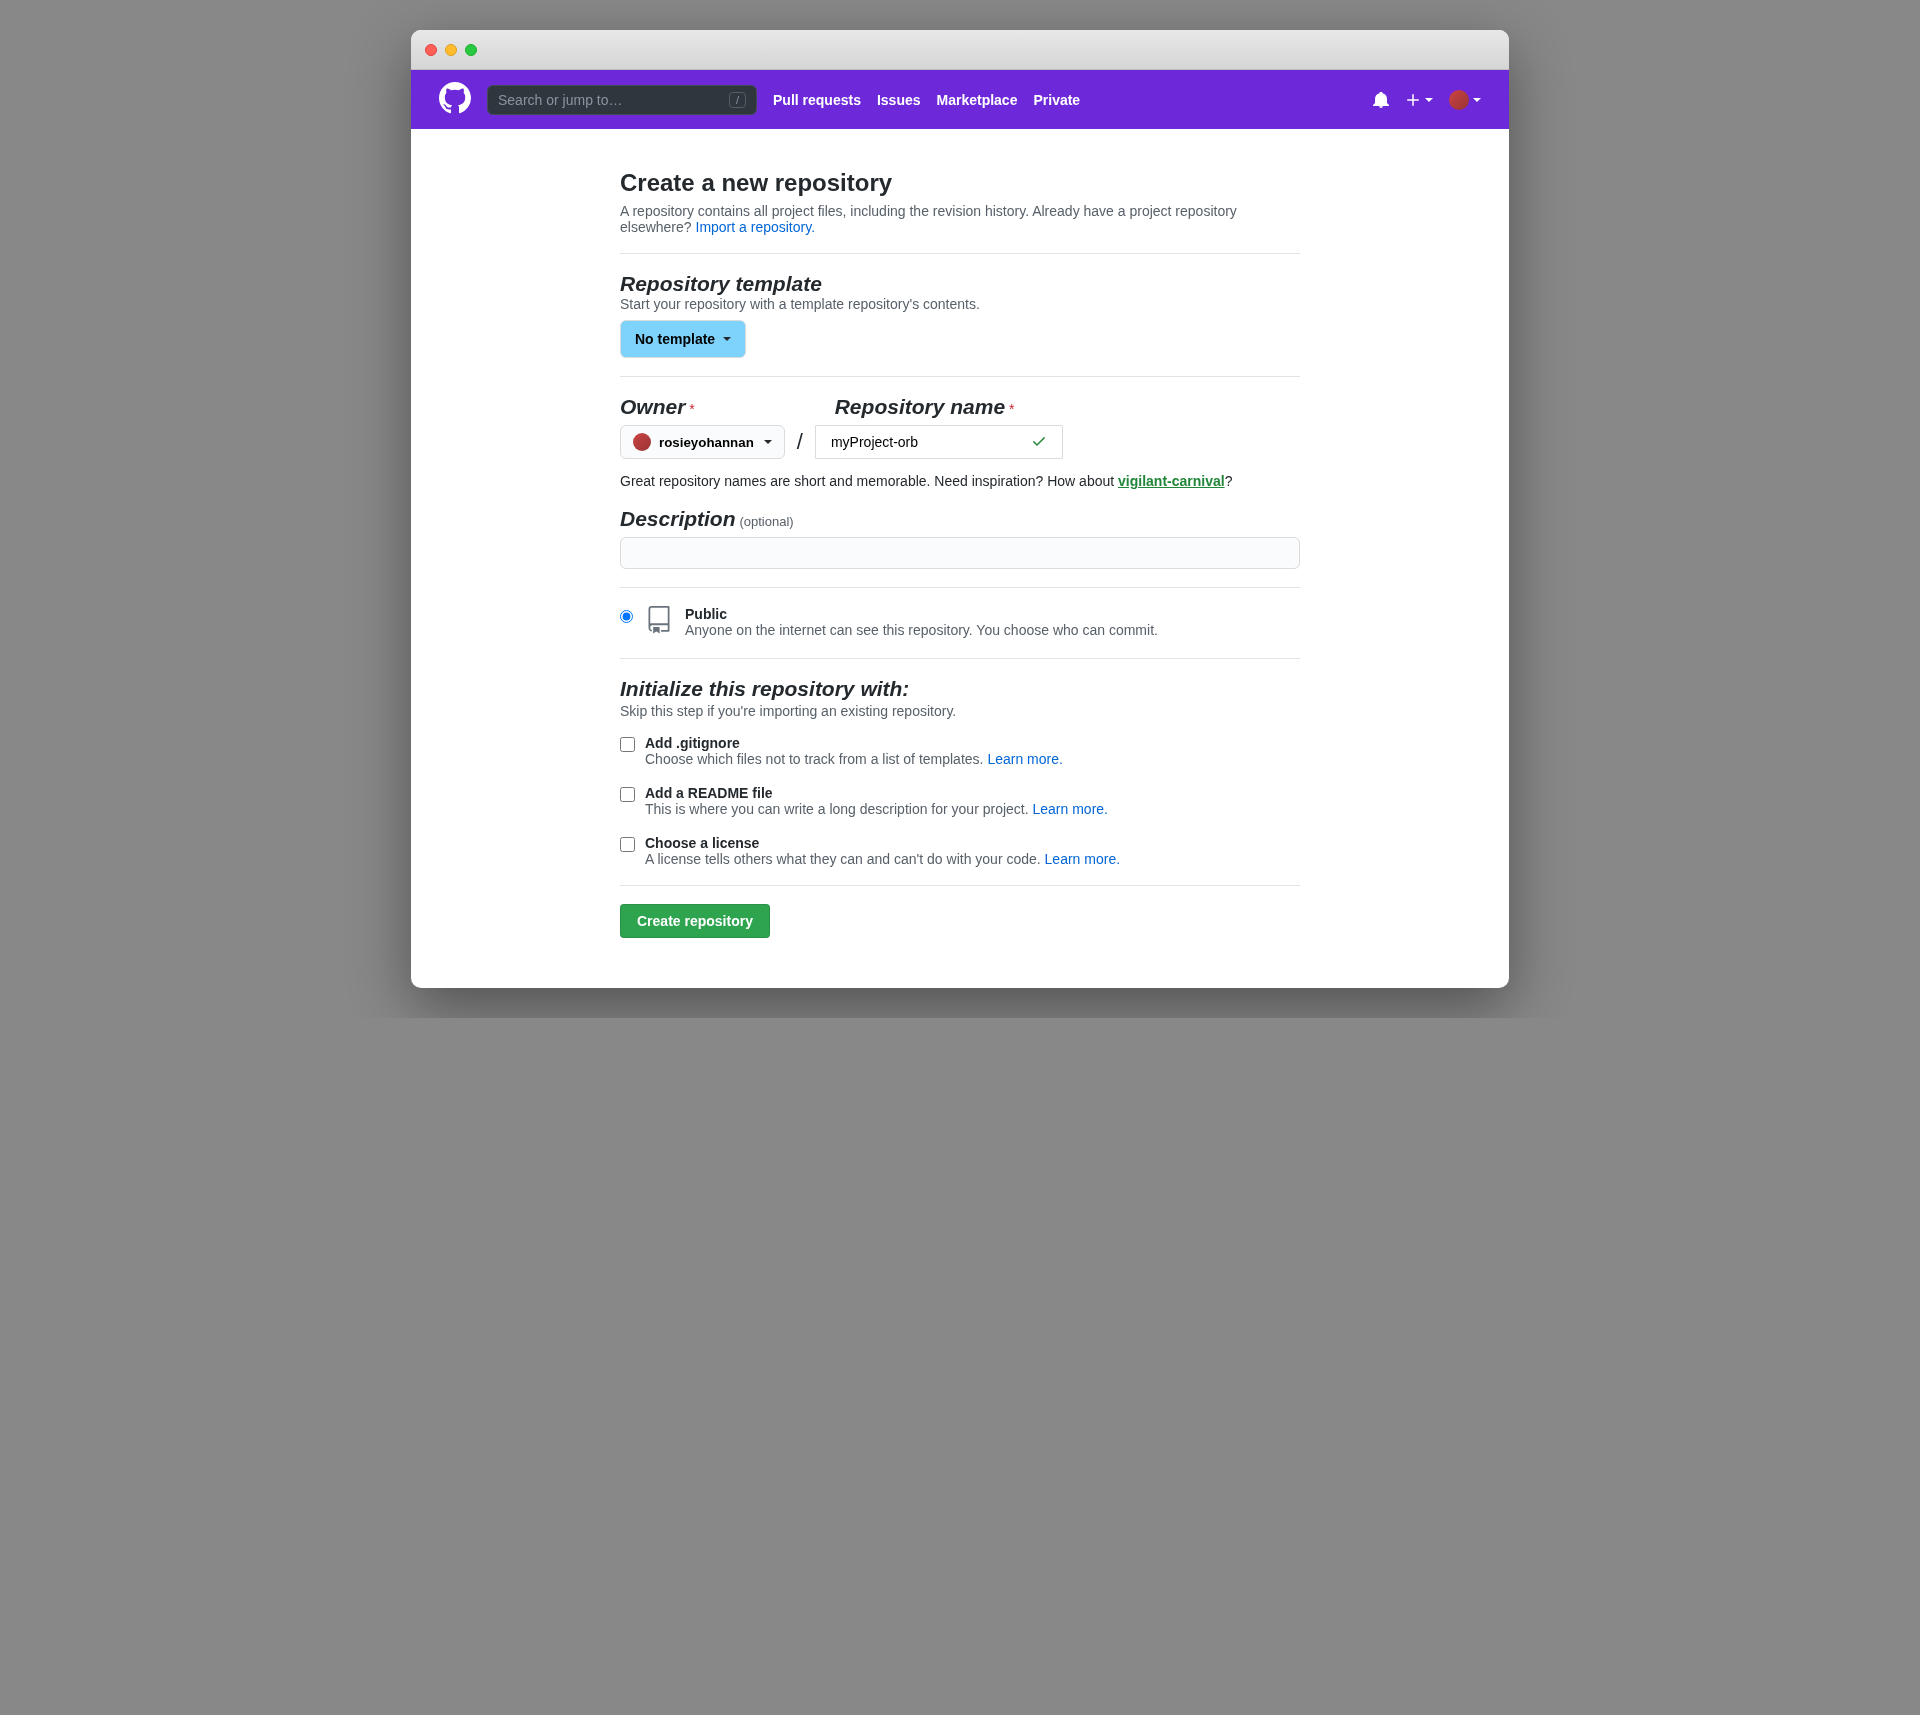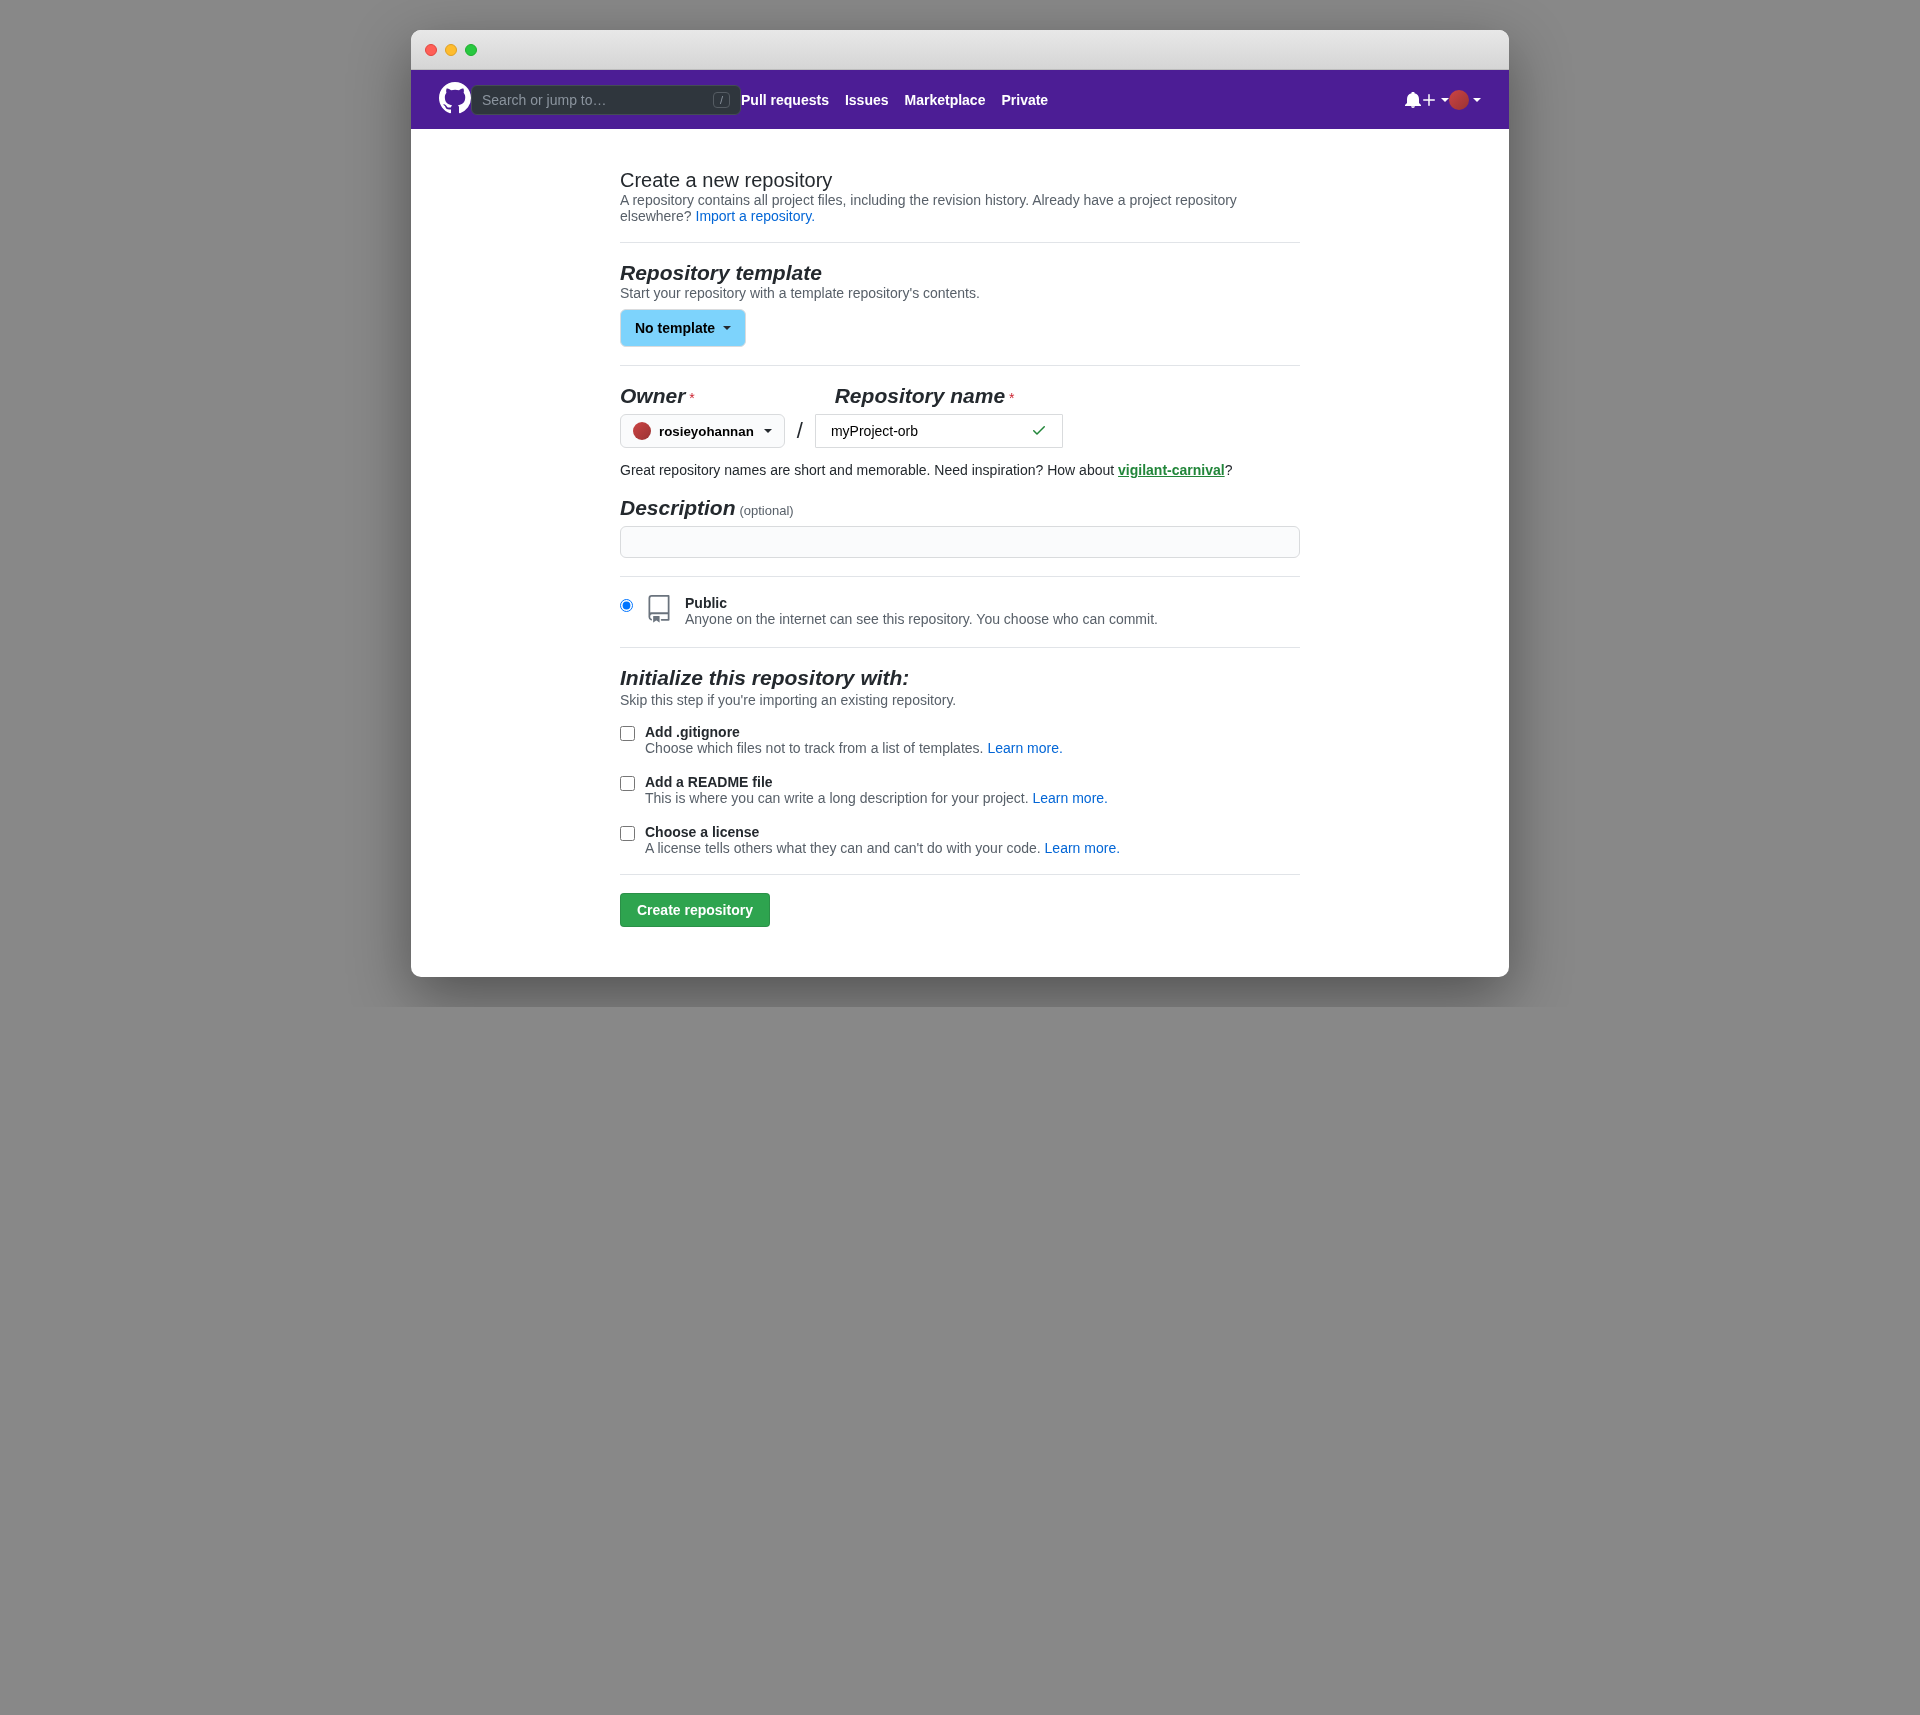--- a/index.html
+++ b/index.html
@@ -25,25 +25,25 @@
     align-items: center;
     padding: 0 14px;
     gap: 8px;
     border-bottom: 1px solid #bdbdbd;
   }
   .traffic-dot { width:12px; height:12px; border-radius:50%; }
   .dot-red{background:#ff5f57;border:1px solid #e14640;}
   .dot-yellow{background:#febc2e;border:1px solid #dfa023;}
   .dot-green{background:#28c840;border:1px solid #1faf2f;}
   .topbar {
-    background:#4c1d95;
+    background:#6d28d9;
     display:flex;
     align-items:center;
     padding: 12px 28px;
-    gap:0;
+    gap:16px;
   }
   .gh-logo svg{fill:#fff;}
   .search-wrap{
     background:#2f363d;
     border:1px solid #444c54;
     border-radius:6px;
     height:30px;
     width:270px;
     display:flex;
     align-items:center;
@@ -63,21 +63,21 @@
   .nav-icon{color:#fff;display:flex;align-items:center;gap:2px;}
   .nav-icon svg{fill:#fff;}
   .caret-down{width:0;height:0;border-left:4px solid transparent;border-right:4px solid transparent;border-top:4px solid #fff;display:inline-block;margin-left:2px;}
   .caret-down-dark{border-top-color:#24292e;}
   .avatar-sm{width:20px;height:20px;border-radius:50%;background:linear-gradient(135deg,#c44,#933);}
   .content{
     max-width:720px;
     margin:0 auto;
     padding:40px 20px 50px;
   }
-  h1{font-size:20px;font-weight:400;}
+  h1{font-size:24px;font-weight:700;margin-bottom:6px;}
   .subhead-desc{color:#586069;font-size:14px;margin-bottom:8px;}
   .subhead-desc a{color:#0366d6;text-decoration:none;}
   hr.sep{border:none;border-top:1px solid #e1e4e8;margin:18px 0;}
   .label{font-weight:600;font-size:21px;font-style:italic;}
   .muted{color:#586069;font-size:14px;}
   .req-star{color:#cb2431;}
   .btn-select{
     background:#7dd3fc;
     border:1px solid #d9dbdd;
     border-radius:6px;

